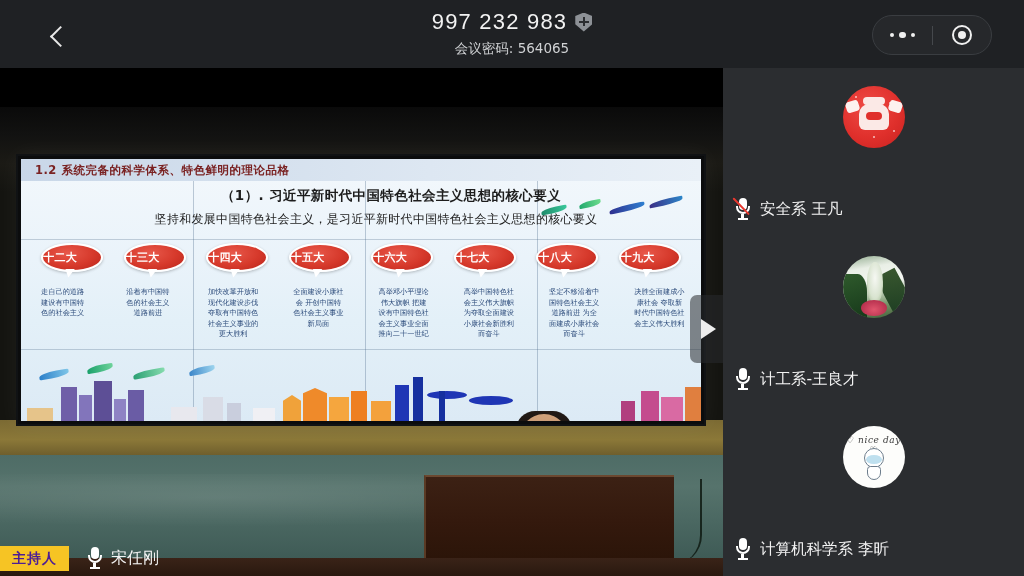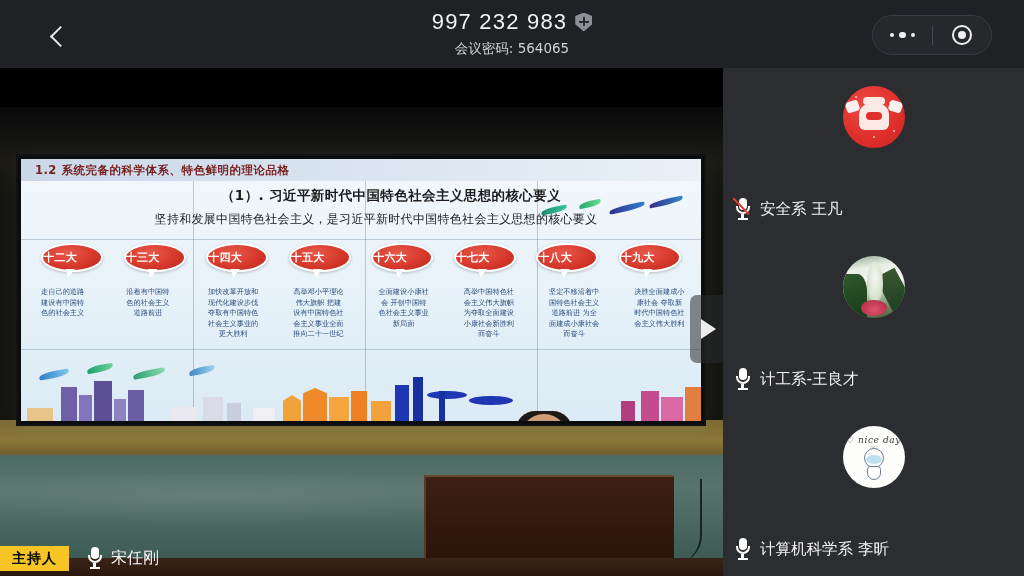--- a/index.html
+++ b/index.html
@@ -223,21 +223,21 @@
     border-top: 10px solid transparent; border-bottom: 10px solid transparent;
     margin-left: 4px;
   }
 
   
   .hostbar {
     position:absolute; left: 0; bottom: 0; height: 36px;
     display:flex; align-items:center; z-index: 5;
   }
   .host-badge {
-    background: #f6c424; color: #000000; font-size: 14px; font-weight: bold;
+    background: #f6c424; color: #4c1d95; font-size: 14px; font-weight: bold;
     padding: 5px 12px 6px; letter-spacing: 1px; line-height: 1;
     font-family: "DejaVu Sans", sans-serif;
   }
   .host-name {
     display:flex; align-items:center; gap: 9px; padding: 0 0 0 18px;
     color: #f4f4f4; font-size: 16px;
     font-family: "DejaVu Sans", sans-serif;
   }
 
   
@@ -431,22 +431,22 @@
               </div>
             <div class="badge">
                 <span>十九大</span>
               </div>
           </div>
 
           <div class="cap-texts">
             <div class="cap-col">走自己的道路<br>建设有中国特<br>色的社会主义</div>
             <div class="cap-col">沿着有中国特<br>色的社会主义<br>道路前进</div>
             <div class="cap-col">加快改革开放和<br>现代化建设步伐<br>夺取有中国特色<br>社会主义事业的<br>更大胜利</div>
+            <div class="cap-col">全面建设小康社<br>会 开创中国特<br>色社会主义事业<br>新局面</div>
             <div class="cap-col">高举邓小平理论<br>伟大旗帜 把建<br>设有中国特色社<br>会主义事业全面<br>推向二十一世纪</div>
-            <div class="cap-col">全面建设小康社<br>会 开创中国特<br>色社会主义事业<br>新局面</div>
             <div class="cap-col">高举中国特色社<br>会主义伟大旗帜<br>为夺取全面建设<br>小康社会新胜利<br>而奋斗</div>
             <div class="cap-col">坚定不移沿着中<br>国特色社会主义<br>道路前进 为全<br>面建成小康社会<br>而奋斗</div>
             <div class="cap-col">决胜全面建成小<br>康社会 夺取新<br>时代中国特色社<br>会主义伟大胜利</div>
           </div>
 
           <div class="skyline">
             <div class="sky-wave">
               <i style="left:18px; top:10px; width:30px; background:linear-gradient(90deg,#2b7fc9,#7fc6e8)"></i>
               <i style="left:66px; top:4px; width:26px; background:linear-gradient(90deg,#19a06a,#6fd39b)"></i>
               <i style="left:112px; top:9px; width:32px; background:linear-gradient(90deg,#2a9f73,#86dcae)"></i>

